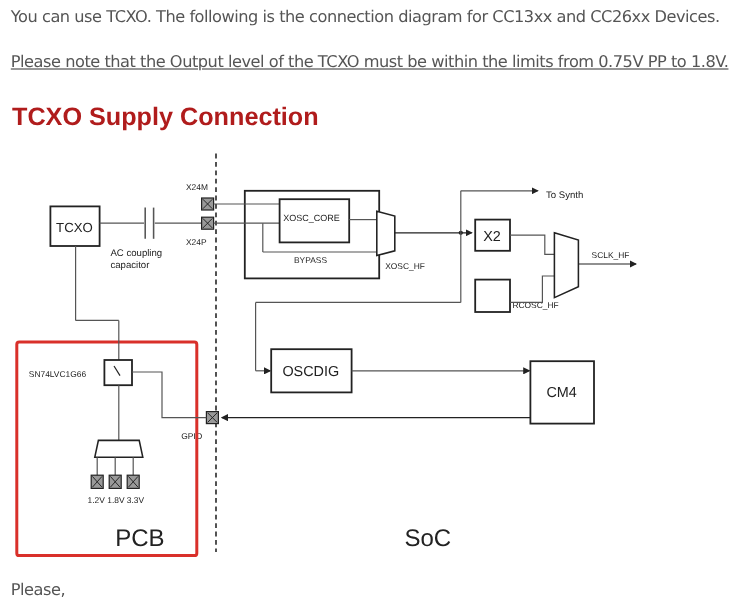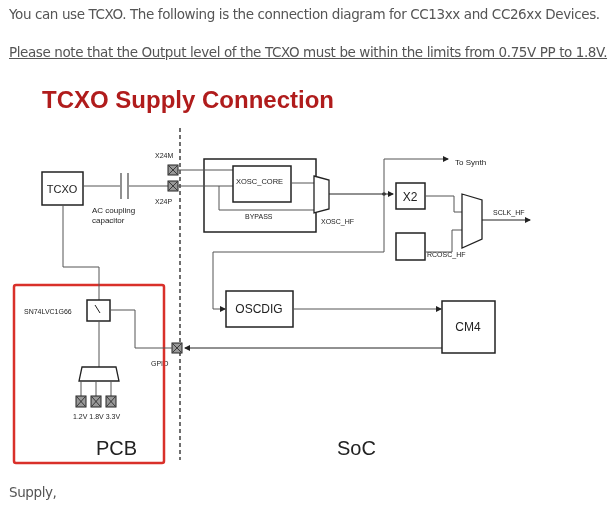--- a/index.html
+++ b/index.html
@@ -3,32 +3,32 @@
 <meta charset="utf-8">
 <style>
   html, body { margin: 0; padding: 0; background: #ffffff; }
   body { width: 611px; height: 512px; position: relative; overflow: hidden;
          font-family: "Liberation Sans", sans-serif; color: #555555; }
   .para { position: absolute; left: 9px; font-size: 13.5px; color: #555555;
           font-family: "DejaVu Sans", sans-serif; letter-spacing: -0.4px; white-space: nowrap; }
   #p1 { top: 6px; text-align: right; }
   #p2 { top: 44px; text-decoration: underline; }
   #thanks { top: 484px; }
-  #diagram-title { position: absolute; left: 42px; top: 86px; font-size: 24px; font-weight: bold;
+  #diagram-title { position: absolute; left: 10px; top: 86px; font-size: 21px; font-weight: bold;
                    color: #b01c1c; font-family: "Liberation Sans", sans-serif; }
   svg { position: absolute; left: 0; top: 0; }
   .t { font-family: "Liberation Sans", sans-serif; fill: #222; }
 </style>
 </head>
 <body>
 
 <div id="p1" class="para">You can use TCXO. The following is the connection diagram for CC13xx and CC26xx Devices.</div>
 <div id="p2" class="para">Please note that the Output level of the TCXO must be within the limits from 0.75V PP to 1.8V.</div>
 <div id="diagram-title">TCXO Supply Connection</div>
-<div id="thanks" class="para">Supply,</div>
+<div id="thanks" class="para">Please,</div>
 
 <svg width="611" height="512">
   <defs>
     <marker id="arr" markerWidth="6" markerHeight="6" refX="5" refY="3" orient="auto">
       <path d="M0,0 L6,3 L0,6 z" fill="#222"></path>
     </marker>
   </defs>
 
   <line x1="180" y1="128" x2="180" y2="460" stroke="#222" stroke-width="1.3" stroke-dasharray="4,3"></line>
 

